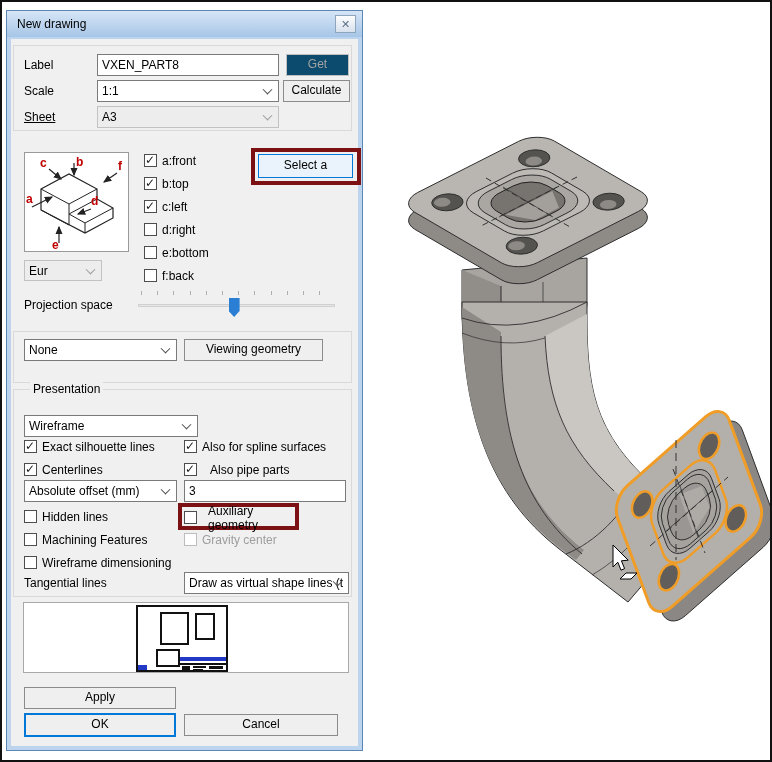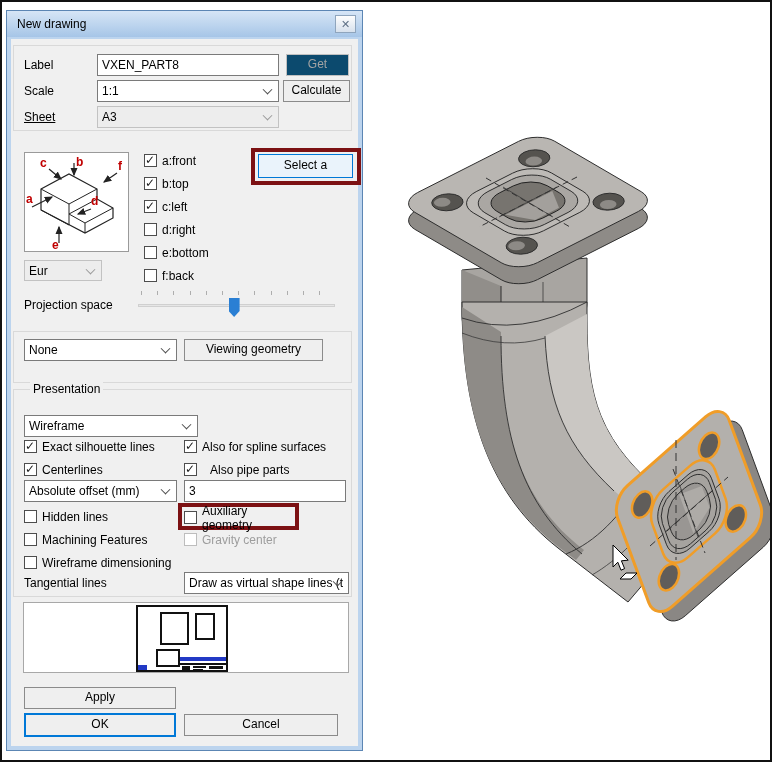--- a/index.html
+++ b/index.html
@@ -264,21 +264,21 @@
       <div class="combo" style="left:13px;top:441px;width:153px;height:22px;">
         <span>Absolute offset (mm)</span><span class="chev"></span>
       </div>
       <div class="tinput" style="left:173px;top:441px;width:162px;height:22px;">3</div>
 
       <div class="cbrow" style="left:13px;top:470px;">
           <span class="cb"></span>
           <span>Hidden lines</span>
         </div>
       <div class="hl" style="left:167px;top:464px;width:121px;height:27px;">
-        <div class="cbrow" style="left:2px;top:3px;">
+        <div class="cbrow" style="left:2px;top:3px;gap:6px;">
             <span class="cb"></span>
             <span>Auxiliary geometry</span>
           </div>
       </div>
       <div class="cbrow" style="left:13px;top:493px;">
           <span class="cb"></span>
           <span>Machining Features</span>
         </div>
       <div class="cbrow disabled" style="left:173px;top:493px;">
           <span class="cb"></span>

